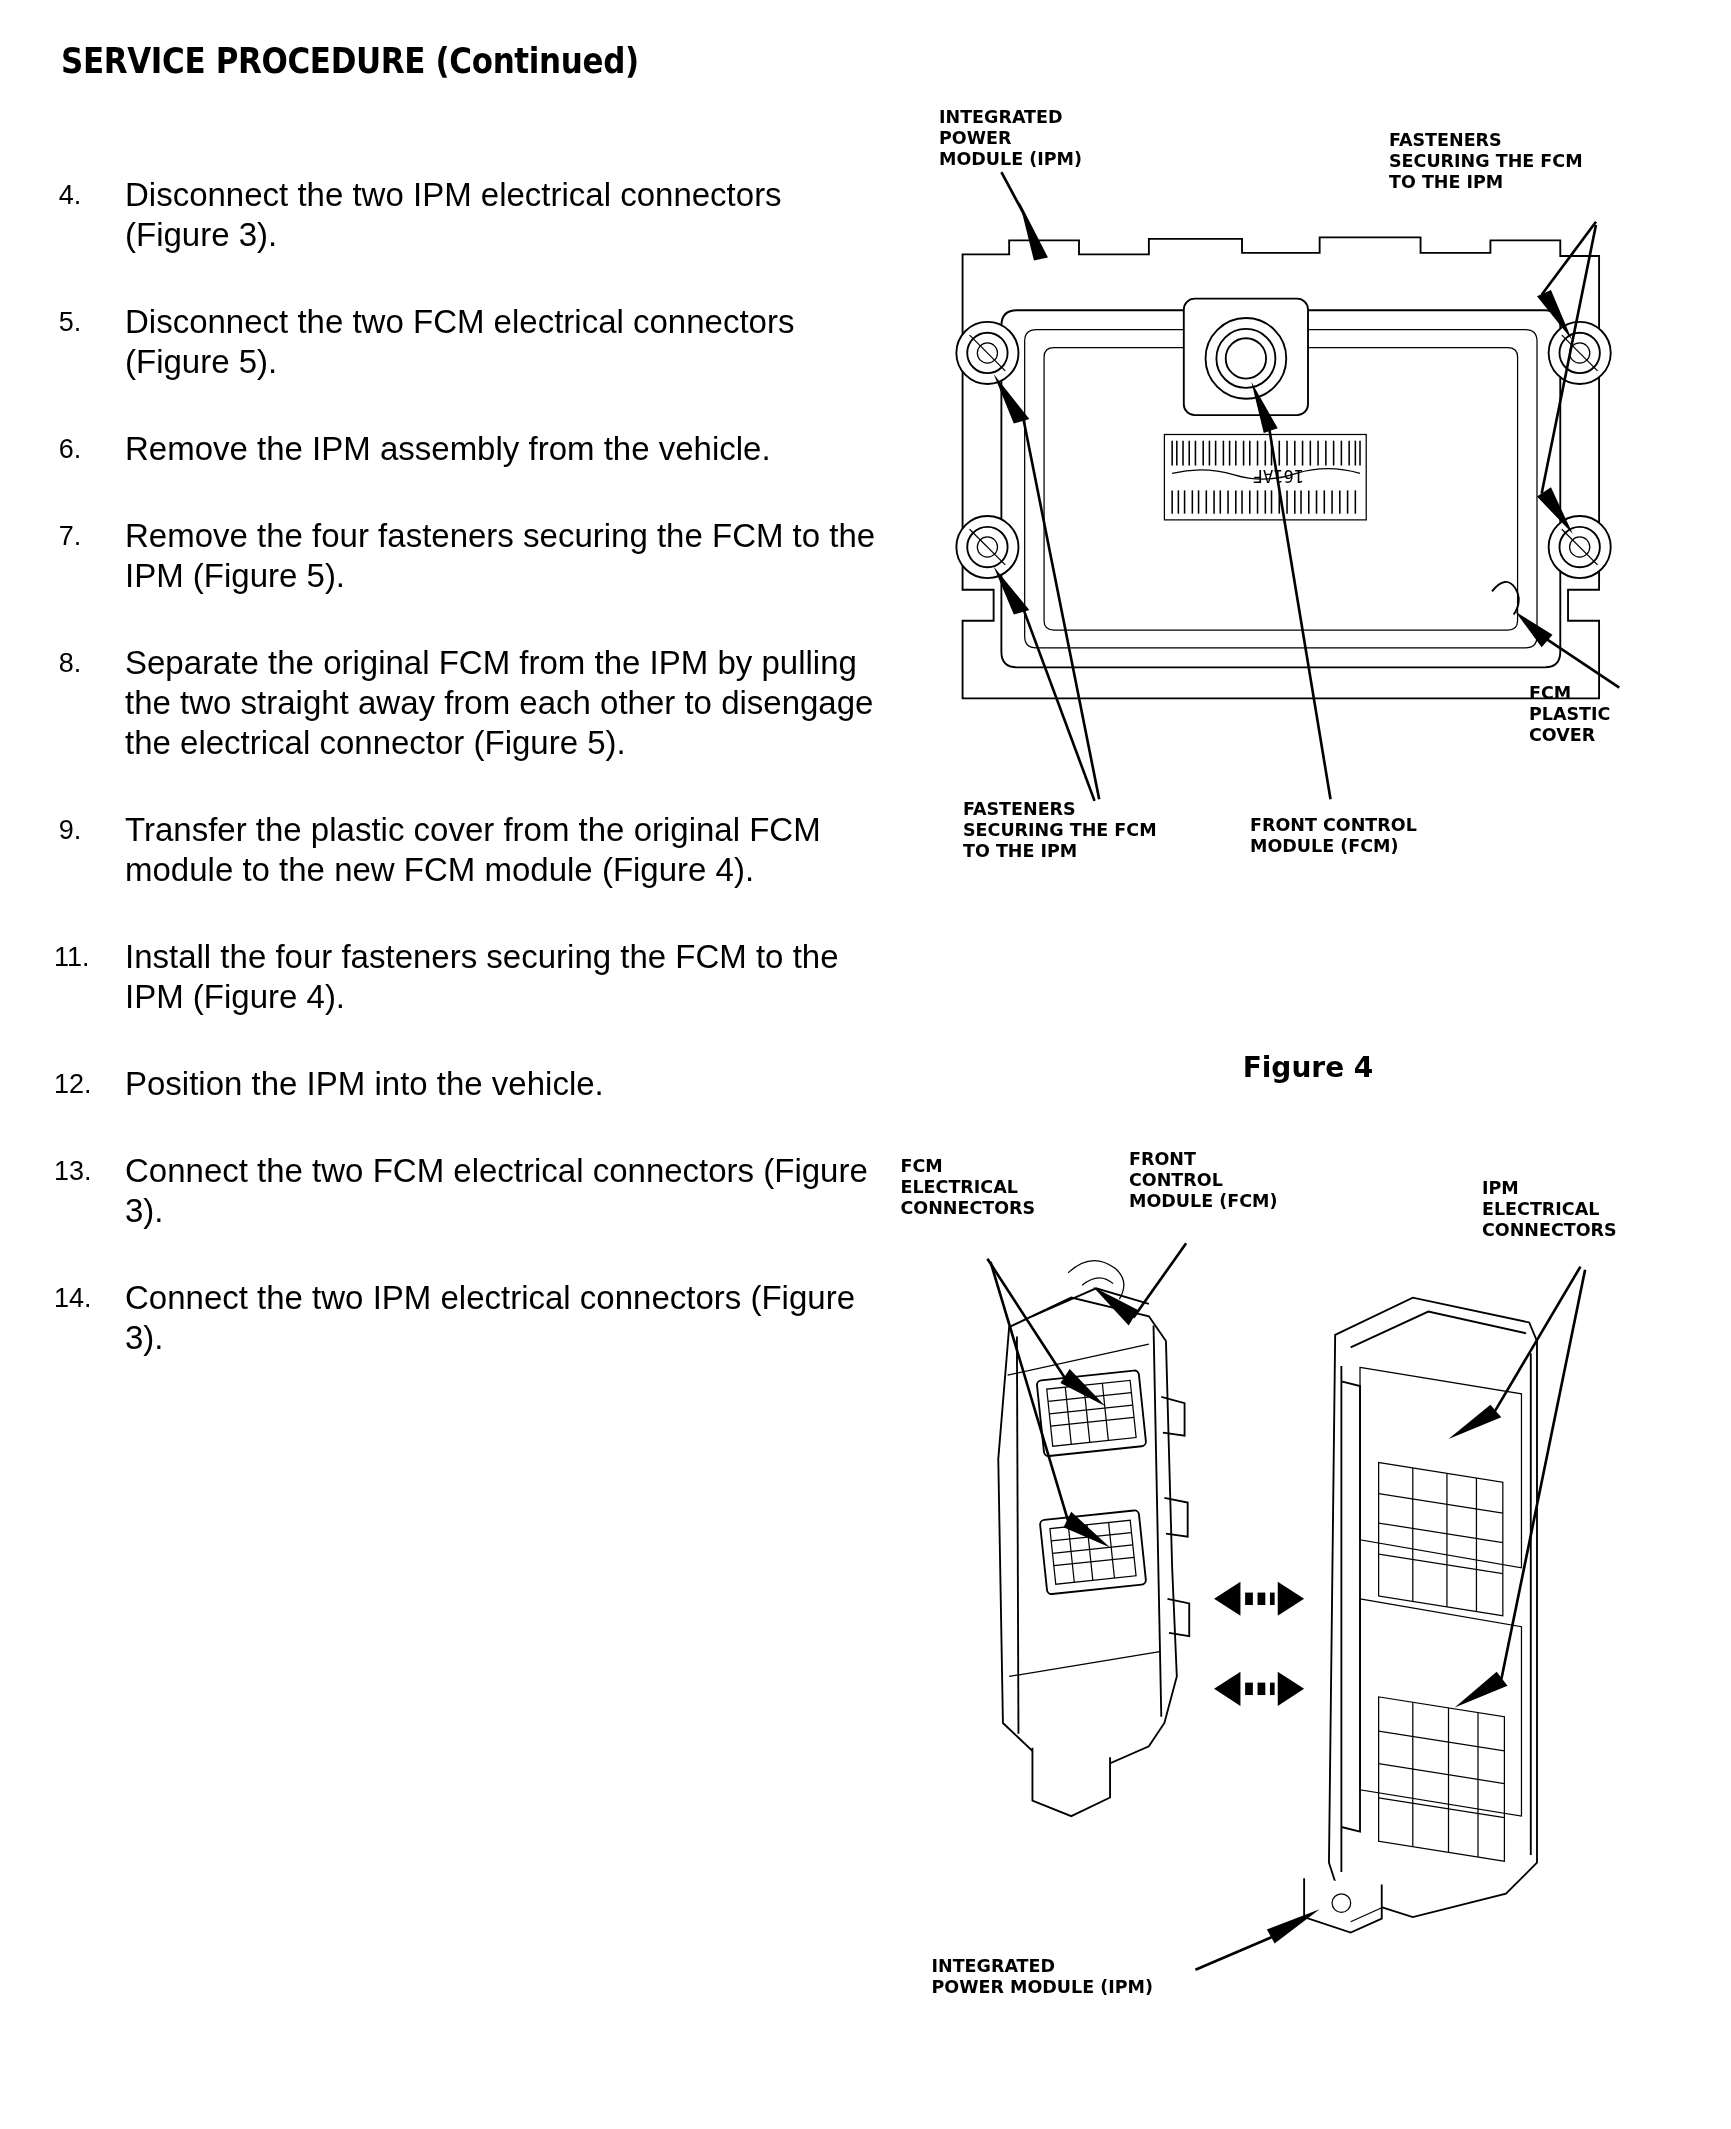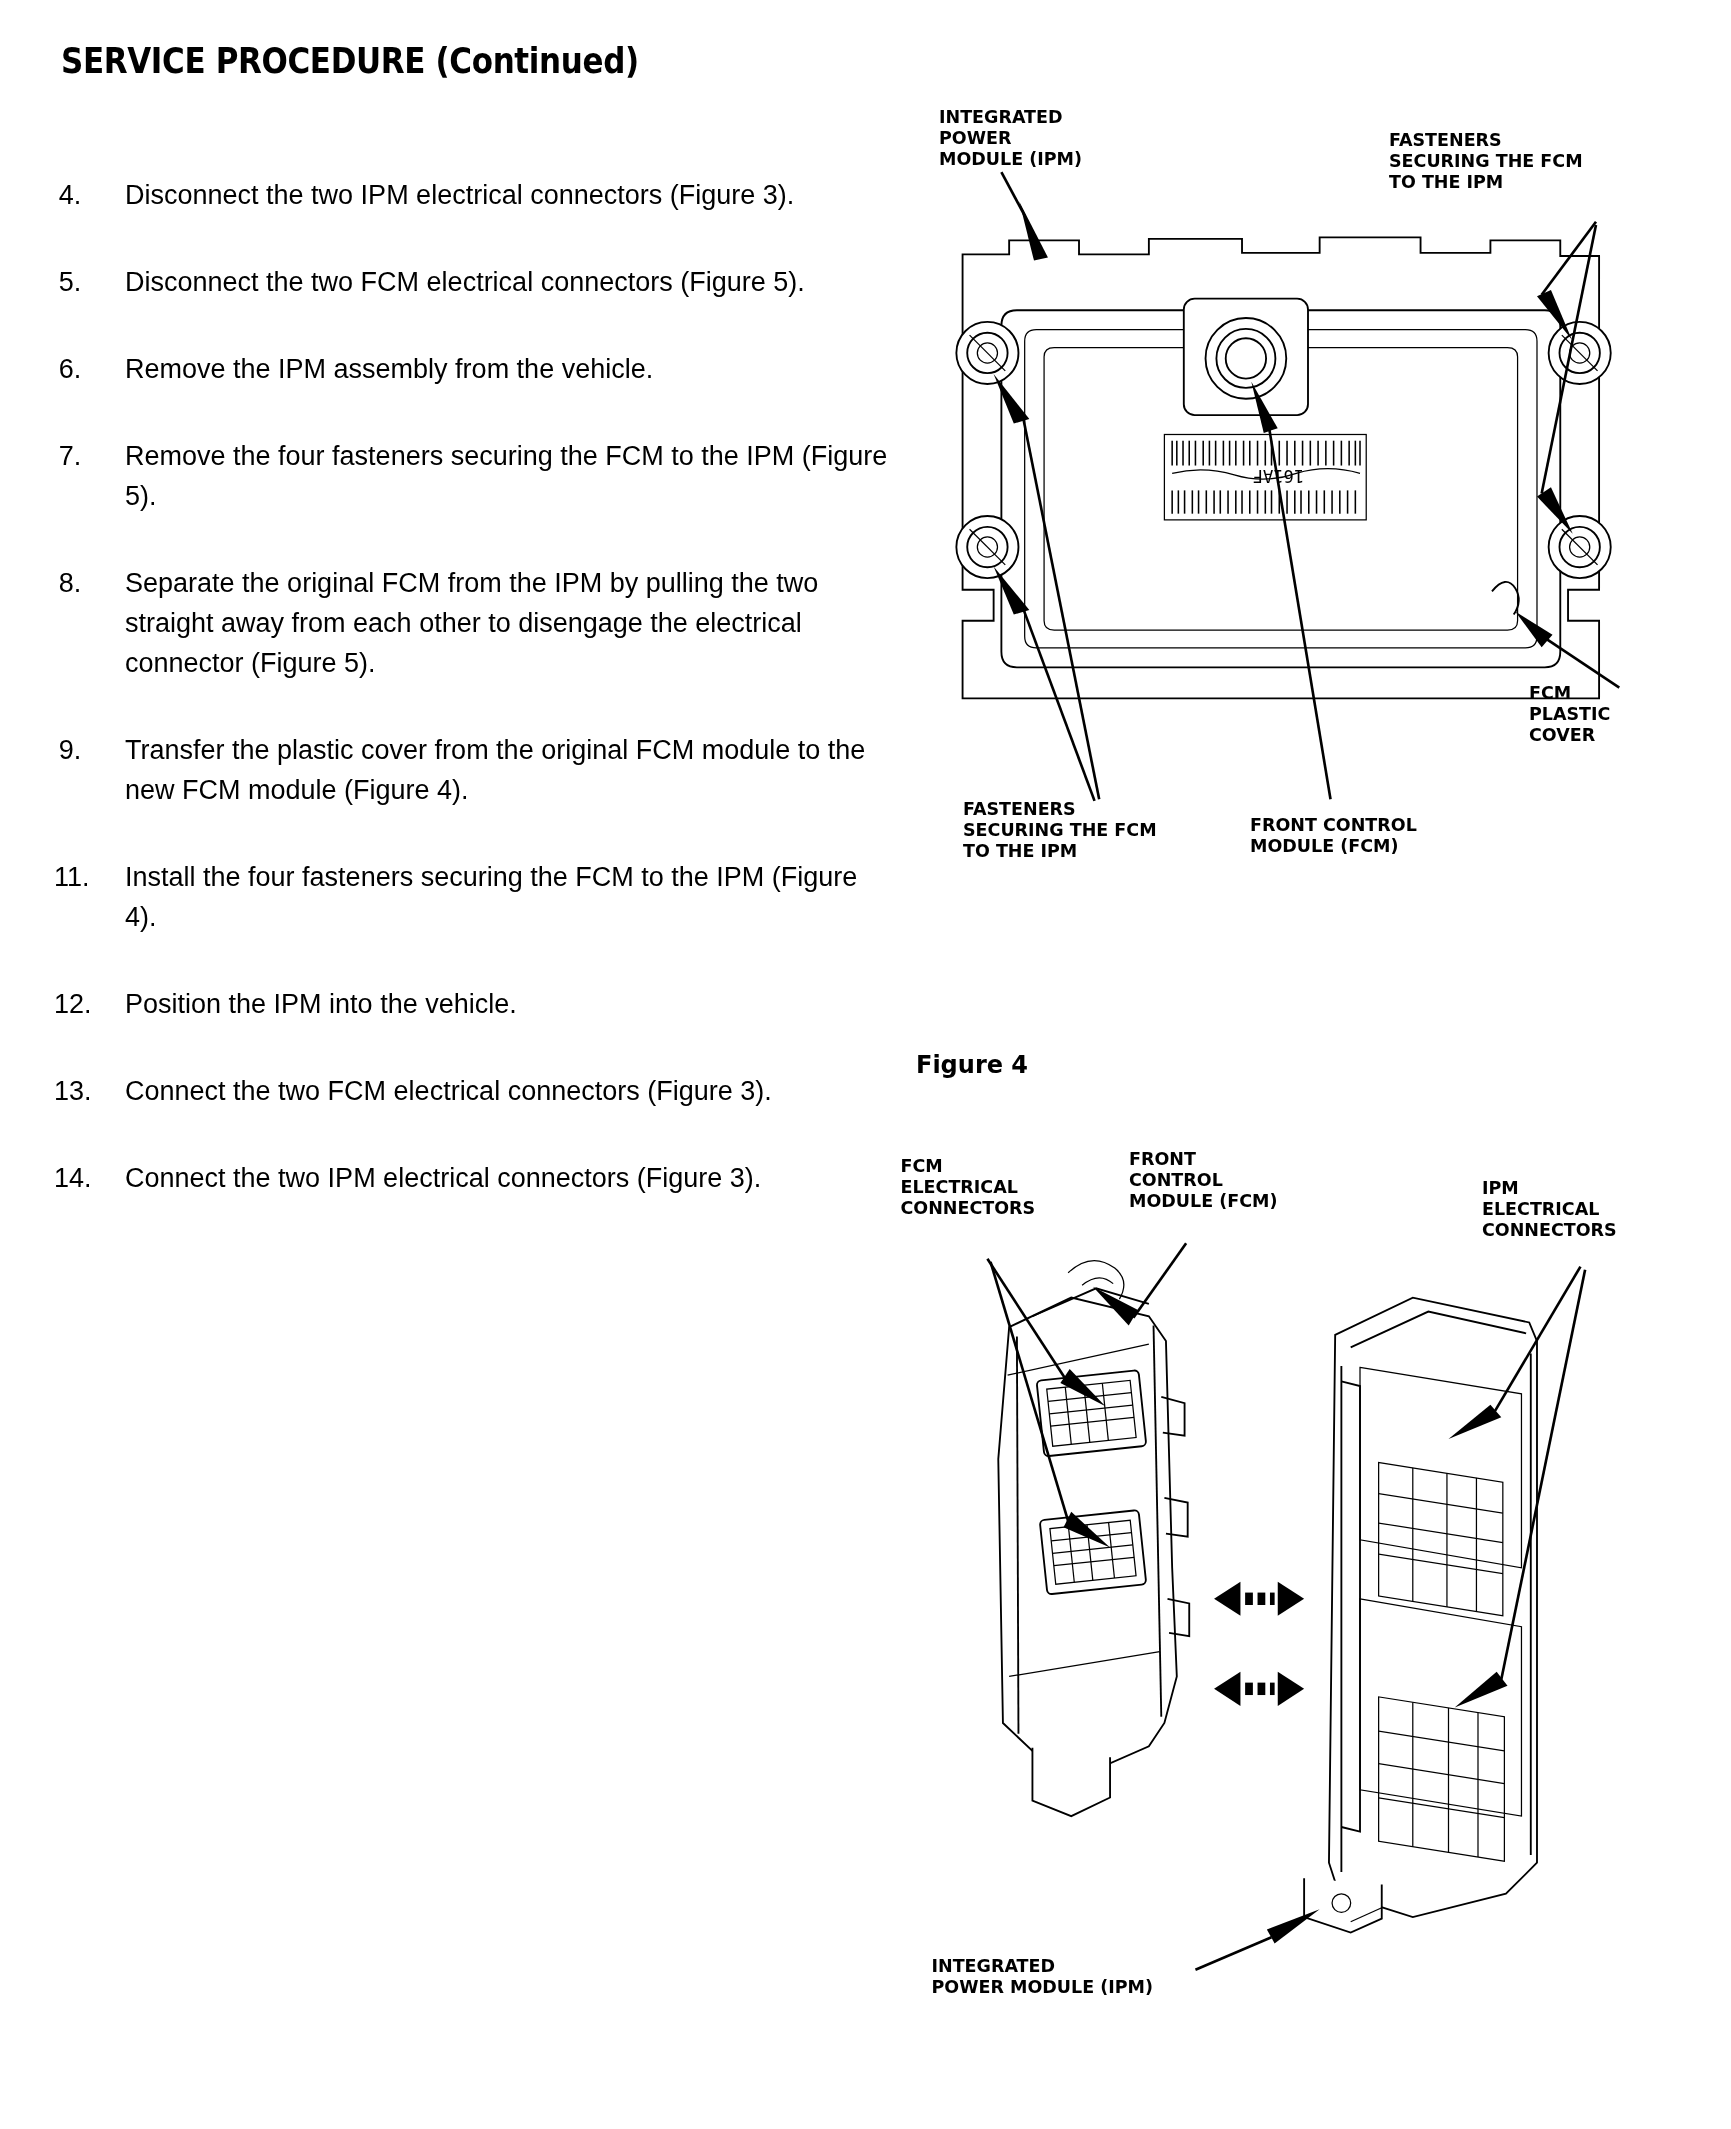--- a/index.html
+++ b/index.html
@@ -50,36 +50,36 @@
     font-size: 27px;
     line-height: 40px;
     text-align: left;
     padding-left: 4.7px;
     box-sizing: border-box;
   }
   .step-num.wide {
     padding-left: 0px;
   }
   .step-text {
-    font-size: 27px;
+    font-size: 33px;
     line-height: 40px;
     flex: 1 1 auto;
   }
   
   .figure-block {
     position: absolute;
   }
   #figure4-block { left: 916px; top: 155px; width: 784px; height: 954px; }
   #figure5-block { left: 916px; top: 1133px; width: 784px; height: 970px; }
 
   .fig-caption {
     position: absolute;
     width: 100%;
-    text-align: left;
-    font-size: 24px;
+    text-align: center;
+    font-size: 28px;
     font-weight: bold;
     font-family: "DejaVu Sans", sans-serif;
   }
   #fig4-caption { top: 896px; left: 0; }
   #fig5-caption { top: 900px; left: 0; }
 
   .callout {
     position: absolute;
     font-size: 17.5px;
     font-weight: bold;

